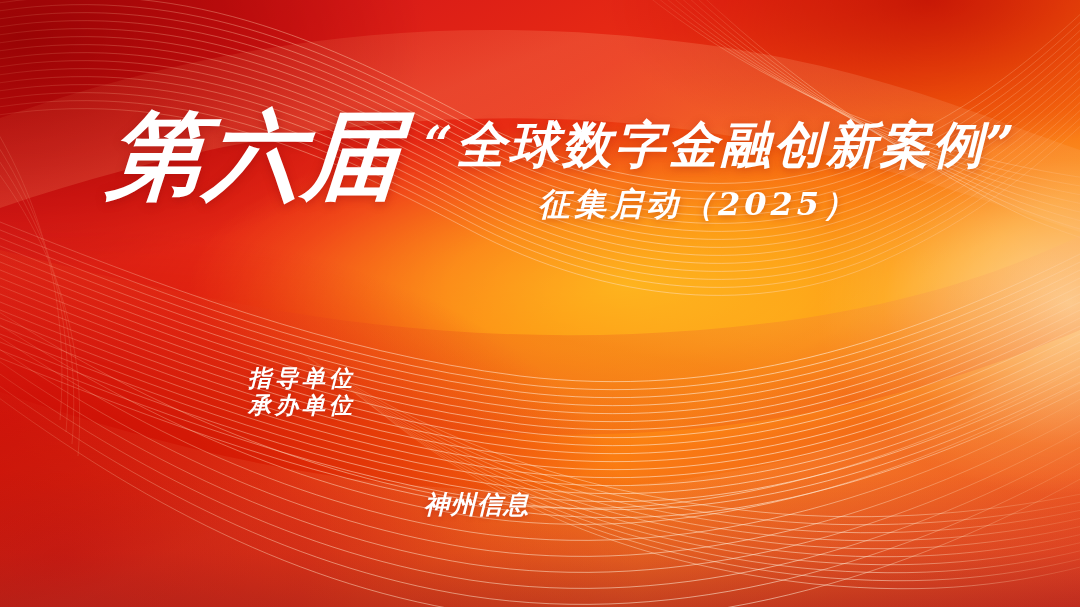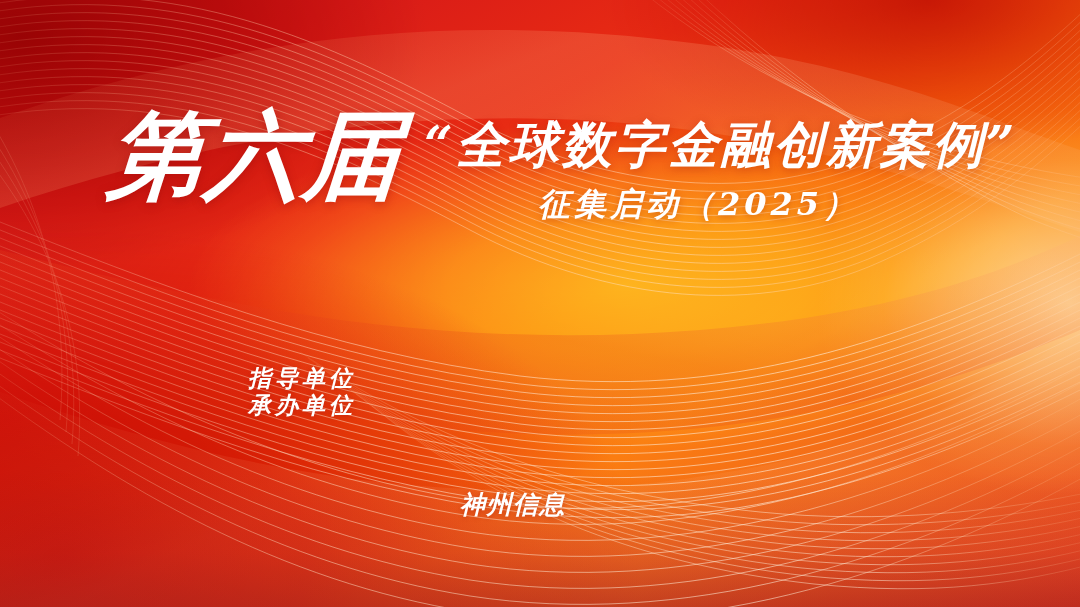--- a/index.html
+++ b/index.html
@@ -155,21 +155,21 @@
     font-family:"DejaVu Serif","Liberation Serif",serif;
     font-size:25px;
     font-weight:700;
     font-style:italic;
     color:#ffffff;
     letter-spacing:1.5px;
     line-height:1;
     white-space:nowrap;
     text-shadow:0 1px 5px rgba(160,24,14,.45);
   }
-  .r0{top:366px;} .r1{top:393px;} .r2{top:450px;} .r3{top:492px;margin-left:36px;}
+  .r0{top:366px;} .r1{top:393px;} .r2{top:450px;} .r3{top:492px;}
 </style>
 </head>
 <body>
 
 <div class="stage">
 
   <div class="bg-layer bg-base"></div>
   <div class="bg-layer glow-core"></div>
   <div class="bg-layer glow-right"></div>
   <div class="bg-layer shade-tl"></div>

